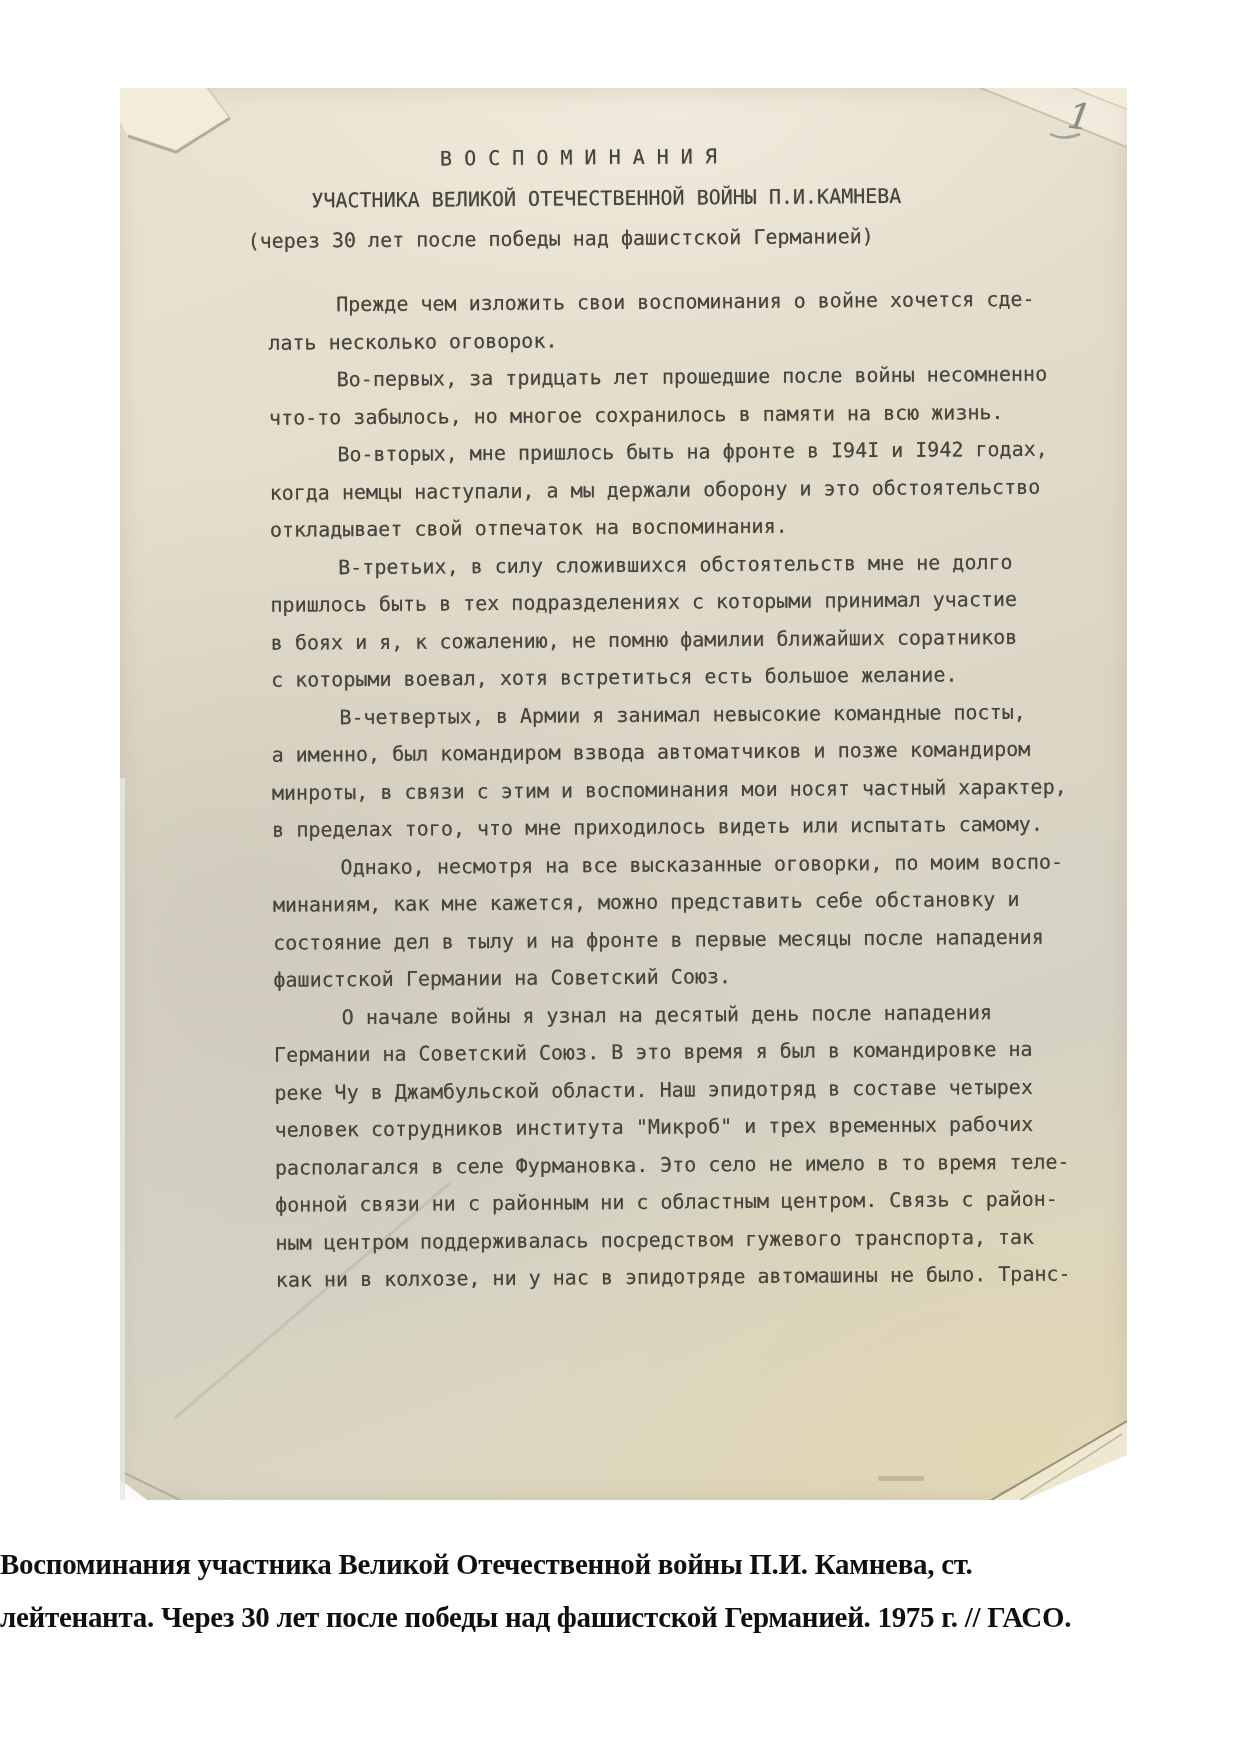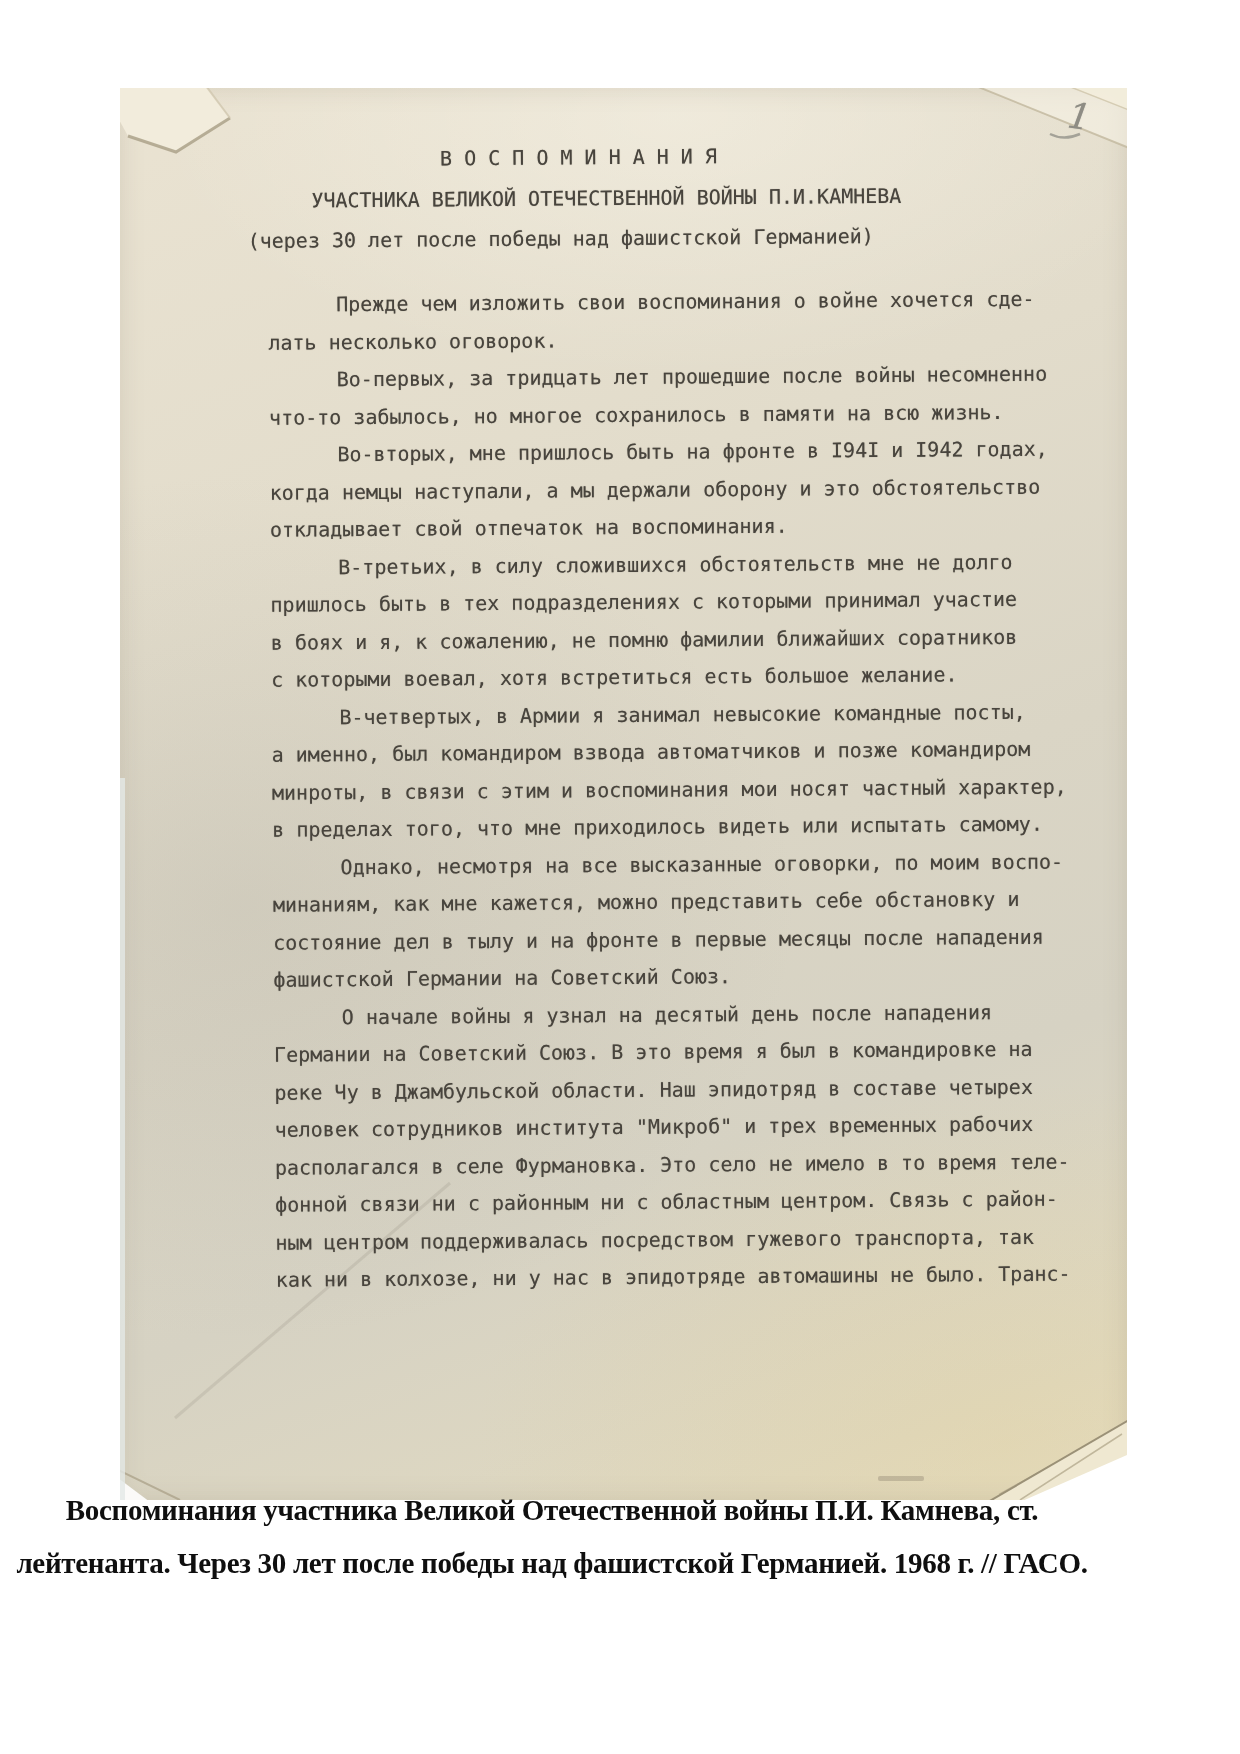--- a/index.html
+++ b/index.html
@@ -39,22 +39,21 @@
     position:absolute;left:948px;top:8px;
     font-family:"DejaVu Serif", serif;
     font-style:italic;
     font-size:36px;
     color:#8e8c84;
     transform:rotate(9deg);
     text-shadow:0 0 1px rgba(140,138,130,0.6);
   }
   
   .caption{
-    position:absolute;left:0;top:1484px;width:1104px;
-    text-align:center;
+    position:absolute;left:0;top:1538px;width:1104px;
     font-family:"Liberation Serif","DejaVu Serif",serif;
     font-weight:bold;
     font-size:29px;
     letter-spacing:-0.3px;
     color:#0f0f0f;
   }
   .caption div{line-height:53px;}
 </style>
 </head>
 <body>
@@ -122,14 +121,14 @@
       <div class="tw bline">располагался в селе Фурмановка. Это село не имело в то время теле-</div>
       <div class="tw bline">фонной связи ни с районным ни с областным центром. Связь с район-</div>
       <div class="tw bline">ным центром поддерживалась посредством гужевого транспорта, так</div>
       <div class="tw bline">как ни в колхозе, ни у нас в эпидотряде автомашины не было. Транс-</div>
     </div>
   </div>
 </div>
 
 <div class="caption">
   <div>Воспоминания участника Великой Отечественной войны П.И. Камнева, ст.</div>
-  <div>лейтенанта. Через 30 лет после победы над фашистской Германией. 1968 г. // ГАСО.</div>
+  <div>лейтенанта. Через 30 лет после победы над фашистской Германией. 1975 г. // ГАСО.</div>
 </div>
 
 </body></html>

